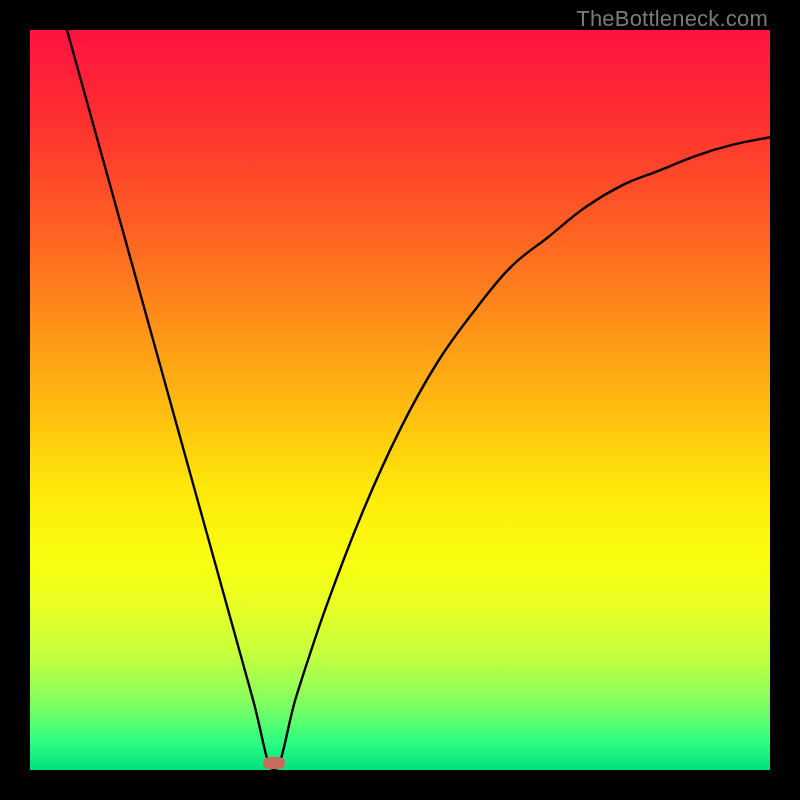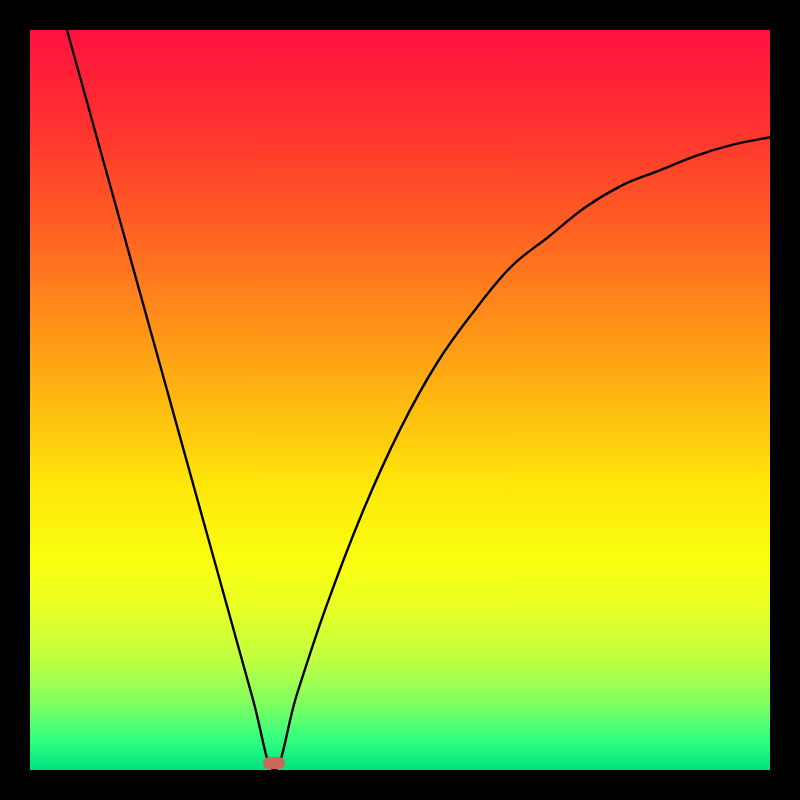--- a/index.html
+++ b/index.html
@@ -63,20 +63,21 @@
     border-radius: 6px;
     background: #c96a5a;
     transform: translate(-50%, -50%);
   }
 </style>
 </head>
 <body>
 
 <div class="frame">
 
+  <div class="watermark">TheBottleneck.com</div>
 
   <div class="plot-area">
 
     <svg class="curve" viewBox="0 0 740 740" preserveAspectRatio="none">
       <path id="curve-path" fill="none" stroke="#000" stroke-width="2.4" stroke-linecap="round" stroke-linejoin="round" d="M 37.00 0.00 C 43.66 23.98, 60.68 85.25, 74.00 133.20 C 87.32 181.15, 97.68 218.45, 111.00 266.40 C 124.32 314.35, 134.68 351.65, 148.00 399.60 C 161.32 447.55, 171.68 484.85, 185.00 532.80 C 198.32 580.75, 211.34 628.70, 222.00 666.00 C 232.66 703.30, 236.21 740.00, 244.20 740.00 C 252.19 740.00, 257.08 695.30, 266.40 666.00 C 275.72 636.70, 284.01 610.50, 296.00 577.20 C 307.99 543.90, 319.68 512.97, 333.00 481.00 C 346.32 449.03, 356.68 426.24, 370.00 399.60 C 383.32 372.96, 393.68 354.31, 407.00 333.00 C 420.32 311.69, 430.68 298.52, 444.00 281.20 C 457.32 263.88, 467.68 250.12, 481.00 236.80 C 494.32 223.48, 504.68 217.86, 518.00 207.20 C 531.32 196.54, 541.68 186.92, 555.00 177.60 C 568.32 168.28, 578.68 162.06, 592.00 155.40 C 605.32 148.74, 615.68 145.93, 629.00 140.60 C 642.32 135.27, 652.68 130.46, 666.00 125.80 C 679.32 121.14, 689.68 118.03, 703.00 114.70 C 716.32 111.37, 733.34 108.63, 740.00 107.30"></path>
     </svg>
 
     <div id="marker" class="marker" style="left: 244.2px; top: 732.6px;"></div>
   </div>
 

